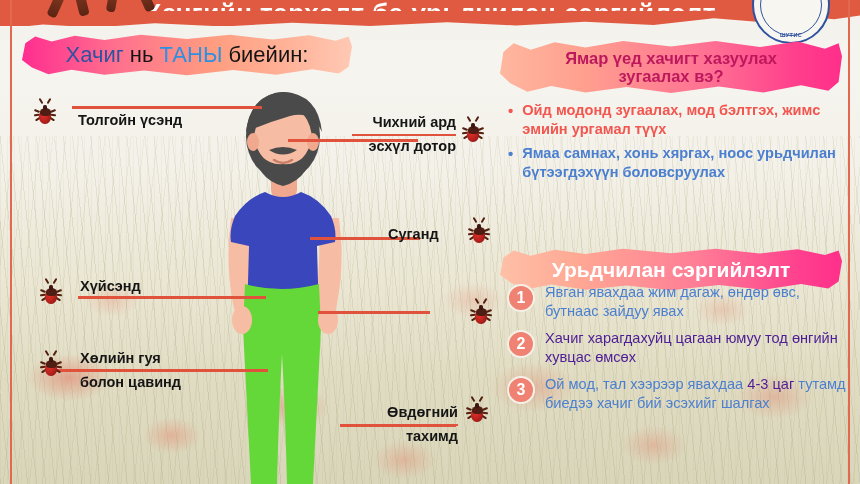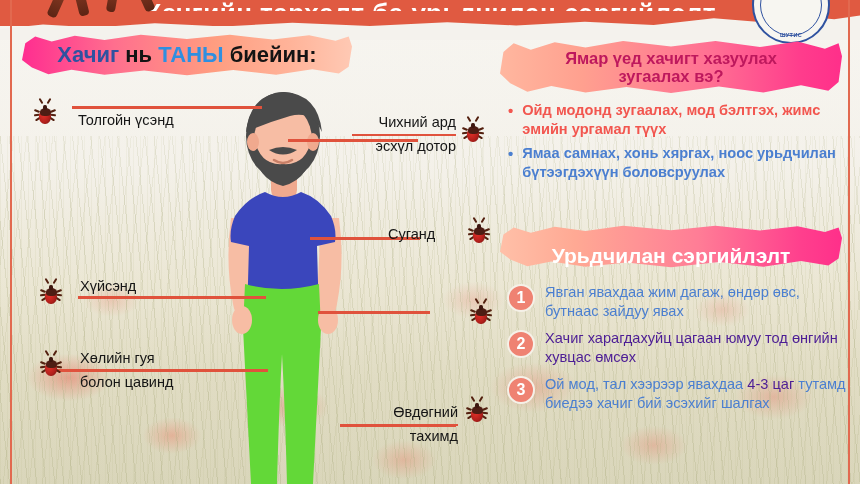--- a/index.html
+++ b/index.html
@@ -101,35 +101,35 @@
                        8% 96%, 3% 80%, 0% 62%);
   }
   .brush-txt { position: relative; z-index: 2; padding: 0 16px; line-height: 1.12; }
 
   #brush-left {
     top: 34px; left: 22px; width: 330px; height: 42px;
   }
   #brush-left .brush-bg {
     background: linear-gradient(90deg, #ff2d90 0%, #ff6f8e 28%, #ff9d80 58%, #ffb49a 82%, #ffc9b4 100%);
   }
-  #brush-left .brush-txt { font-size: 22px; font-weight: bold; }
+  #brush-left .brush-txt { font-size: 22px; font-weight: normal; }
   .w-blue  { color: #2f52a0; }
   .w-black { color: #141414; }
   .w-bright{ color: #2f8fe0; }
 
   #brush-risk {
     top: 40px; left: 500px; width: 342px; height: 54px;
   }
   #brush-risk .brush-bg {
     background: linear-gradient(90deg, #ffb79f 0%, #ffa08f 24%, #ff6f93 62%, #ff3c8c 88%, #ff2f8a 100%);
   }
   #brush-risk .brush-txt { font-size: 16.5px; font-weight: bold; color: #be185d; }
 
   #brush-prev {
-    top: 225px; left: 500px; width: 342px; height: 43px; align-items: flex-end;
+    top: 248px; left: 500px; width: 342px; height: 43px;
   }
   #brush-prev .brush-bg {
     background: linear-gradient(90deg, #ffc0a8 0%, #ffa994 22%, #ff7d96 58%, #ff3f8d 88%, #ff2f8a 100%);
   }
   #brush-prev .brush-txt { font-size: 21px; font-weight: bold; color: #ffffff; }
 
   
   .risk-list { position: absolute; top: 101px; left: 508px; width: 336px; }
   .risk-item {
     display: flex; gap: 9px;
@@ -151,21 +151,21 @@
     display: flex; align-items: center; justify-content: center;
     margin-top: 1px;
   }
   .prev-txt { font-size: 14.6px; font-weight: normal; line-height: 1.3; }
   .p-blue { color: #4b7fd0; }
   .p-red  { color: #4c1d95; }
 
   
   .lbl {
     position: absolute;
-    font-size: 14.5px; font-weight: normal; color: #151515;
+    font-size: 14.5px; font-weight: bold; color: #151515;
     line-height: 1.22; white-space: nowrap;
   }
   .lbl .rule { display: block; height: 2.5px; background: #e0523c; margin: 2px 0; }
 
   
   .conn { position: absolute; height: 3px; background: #e0523c; }
 
   
   .tick { position: absolute; width: 22px; height: 26px; }
   .tick .body {

